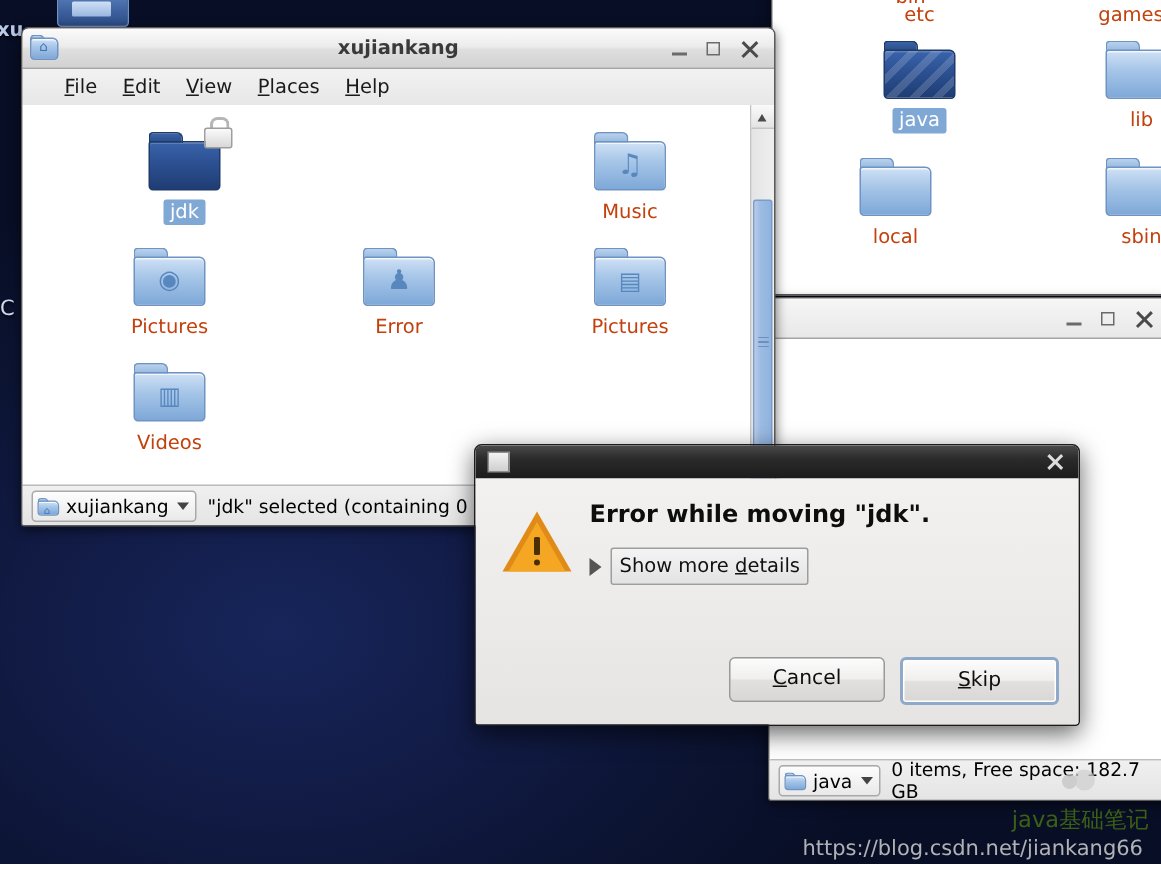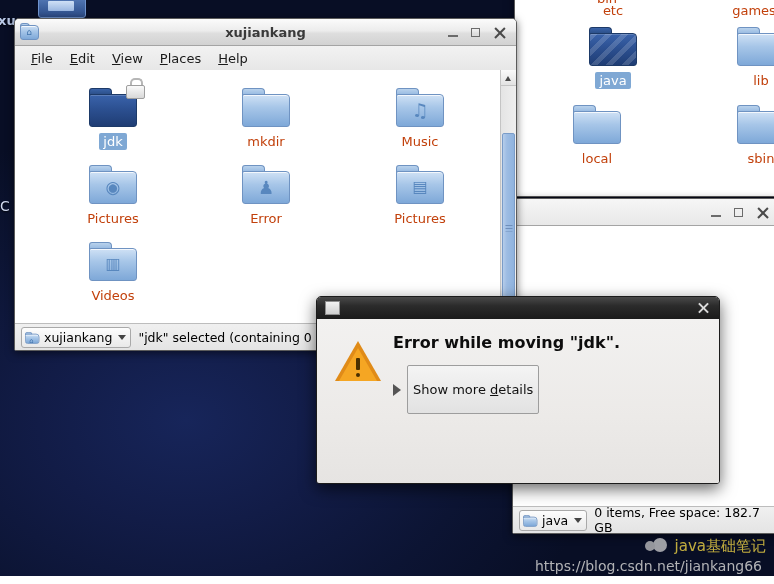--- a/index.html
+++ b/index.html
@@ -67,21 +67,21 @@
   .ctrl.min::after{content:"";position:absolute;left:1px;bottom:2px;width:10px;height:2px;background:#6b6b6b;}
   .ctrl.max::after{content:"";position:absolute;left:1px;top:2px;width:9px;height:9px;border:1.6px solid #6b6b6b;box-sizing:border-box;}
   .ctrl.close{width:14px;}
   .ctrl.close::before,.ctrl.close::after{
     content:"";position:absolute;left:0;top:6px;width:14px;height:2.2px;background:#4a4a4a;
   }
   .ctrl.close::before{transform:rotate(45deg);}
   .ctrl.close::after{transform:rotate(-45deg);}
 
   .menubar{
-    height:24px;display:flex;align-items:center;padding-left:16px;gap:17px;
+    height:24px;display:flex;align-items:center;padding-left:28px;gap:17px;
     background:linear-gradient(180deg,#f2f2f2,#e7e7e7);
     border-bottom:1px solid #c8c8c8;
     font-size:13px;color:#1a1a1a;
   }
   .menubar span u{text-decoration:underline;}
 
   .filearea{
     position:absolute;left:0;right:0;bottom:0;top:0;
     background:#ffffff;overflow:hidden;
   }
@@ -244,21 +244,21 @@
   .tri-right{
     width:0;height:0;border-top:6px solid transparent;border-bottom:6px solid transparent;
     border-left:8px solid transparent;position:relative;
   }
   .tri-right::after{
     content:"";position:absolute;left:-8px;top:-6px;width:0;height:0;
     border-top:6px solid transparent;border-bottom:6px solid transparent;
     border-left:8px solid #3a3a3a;opacity:.85;
   }
   .details-btn{
-    font-size:13px;color:#111;padding:16px 5px;
+    font-size:13px;color:#111;padding:4px 5px;
     border:1px solid #9d9d9d;border-radius:2px;
     background:linear-gradient(180deg,#f4f4f4,#e2e2e2);
   }
   .details-btn u{text-decoration:underline;}
   .dlg-btns{
     position:absolute;right:13px;bottom:13px;display:flex;gap:10px;
   }
   .btn{
     min-width:82px;height:28px;line-height:26px;text-align:center;
     border:1px solid #9a9a9a;border-radius:4px;
@@ -267,21 +267,21 @@
     padding:0 10px;
   }
   .btn u{text-decoration:underline;}
   .btn.default{
     border:2px solid #8fa9c9;box-shadow:inset 0 0 0 1px #fff;
   }
 
   
   #watermark{
     position:absolute;right:8px;bottom:28px;display:flex;align-items:center;gap:6px;
-    color:#fde047;font-size:15px;opacity:.75;
+    color:#4d7c0f;font-size:15px;opacity:.75;flex-direction:column;
   }
   #wm-url{
     position:absolute;right:12px;bottom:10px;color:#cfcfcf;font-size:14px;opacity:.85;
   }
   .wm-logo{
     width:24px;height:20px;position:relative;
   }
   .wm-logo::before{
     content:"";position:absolute;left:8px;top:2px;width:14px;height:14px;
     border-radius:50%;background:#d0d0d0;
@@ -395,39 +395,32 @@
     <div class="menubar">
       <span><u>F</u><span>ile</span></span>
       <span><u>E</u>dit</span>
       <span><u>V</u>iew</span>
       <span><u>P</u>laces</span>
       <span><u>H</u>elp</span>
     </div>
 
     <div class="filearea" style="top:51px;bottom:27px;">
 
-      <div class="icon-cell" style="left:50px;top:18px;">
+      <div class="icon-cell" style="left:60px;top:18px;">
         <div class="folder dark">
           <div class="tab"></div>
             <div class="body"></div>
           <div class="lockbadge">
             <div class="shackle"></div>
               <div class="bodyl"></div>
           </div>
         </div>
         <span class="icon-label sel">jdk</span>
       </div>
 
-      <div class="icon-cell" style="left:203px;top:18px;">
-        <div class="folder">
-          <div class="tab"></div>
-            <div class="body"></div>
-        </div>
-        <span class="icon-label">mkdir</span>
-      </div>
 
       <div class="icon-cell" style="left:357px;top:18px;">
         <div class="folder">
           <div class="tab"></div>
             <div class="body"></div>
           <span class="glyph" style="font-size:19px;">♫</span>
         </div>
         <span class="icon-label">Music</span>
       </div>
 
@@ -502,20 +495,24 @@
         <div class="bang"></div>
         <div class="dot"></div>
     </div>
     <div class="err-head">Error while moving "jdk".</div>
 
     <div class="details-row">
       <span class="tri-right"></span>
       <span class="details-btn"><span>Show more </span><u>d</u><span>etails</span></span>
     </div>
 
+    <div class="dlg-btns">
+      <div class="btn"><u>C</u>ancel</div>
+      <div class="btn default"><u>S</u>kip</div>
+    </div>
   </div>
 </div>
 
 <div id="wm-bottombar"></div>
 <div id="watermark">
   <span class="wm-logo"></span>
   <span>java基础笔记</span>
 </div>
 <div id="wm-url">https://blog.csdn.net/jiankang66</div>
 

